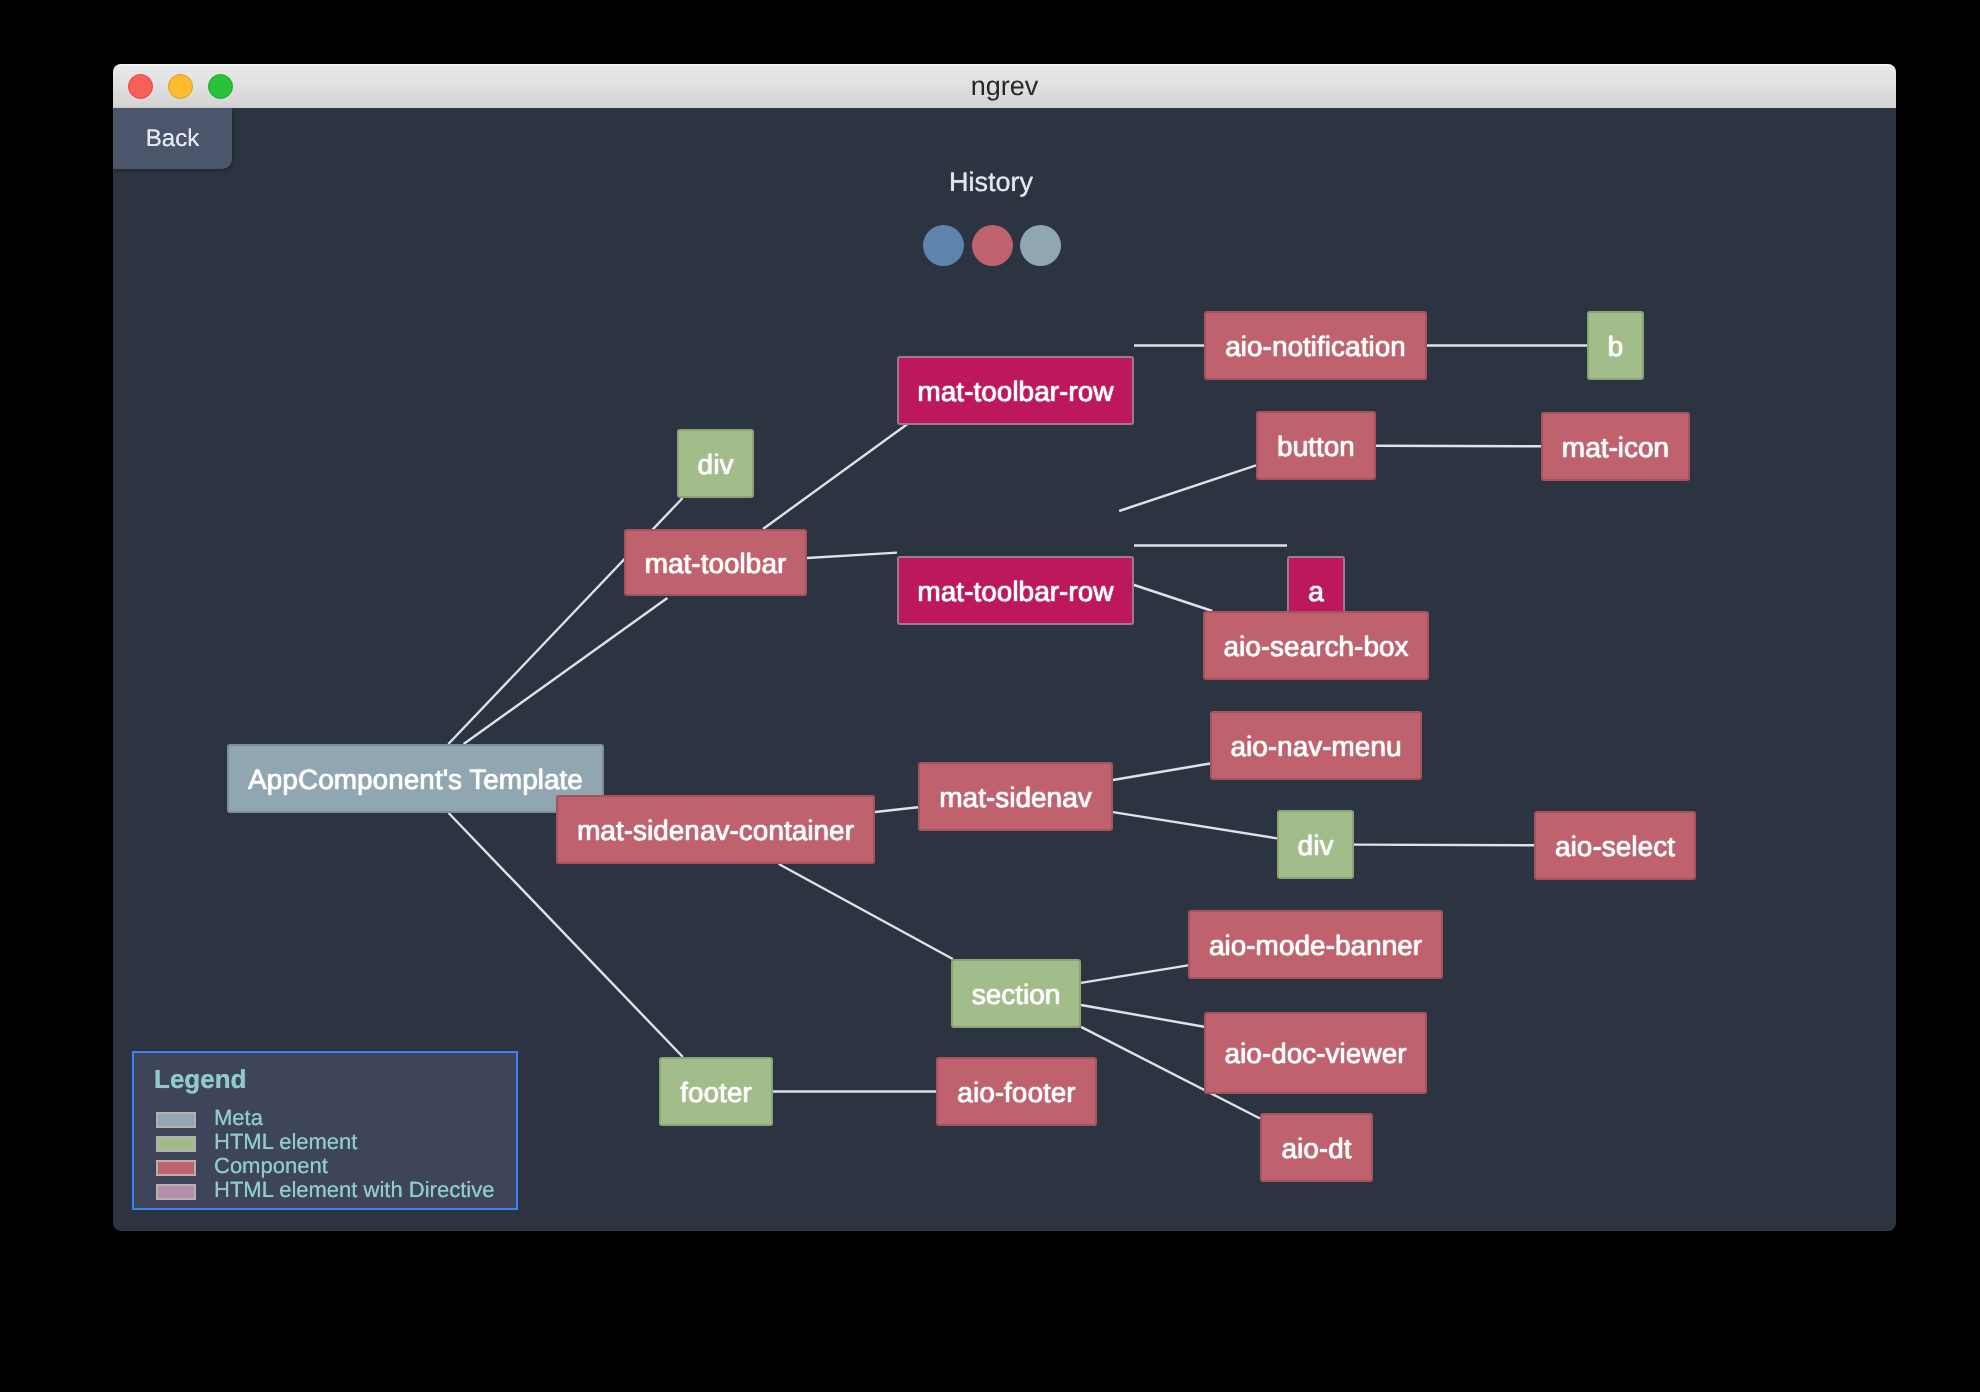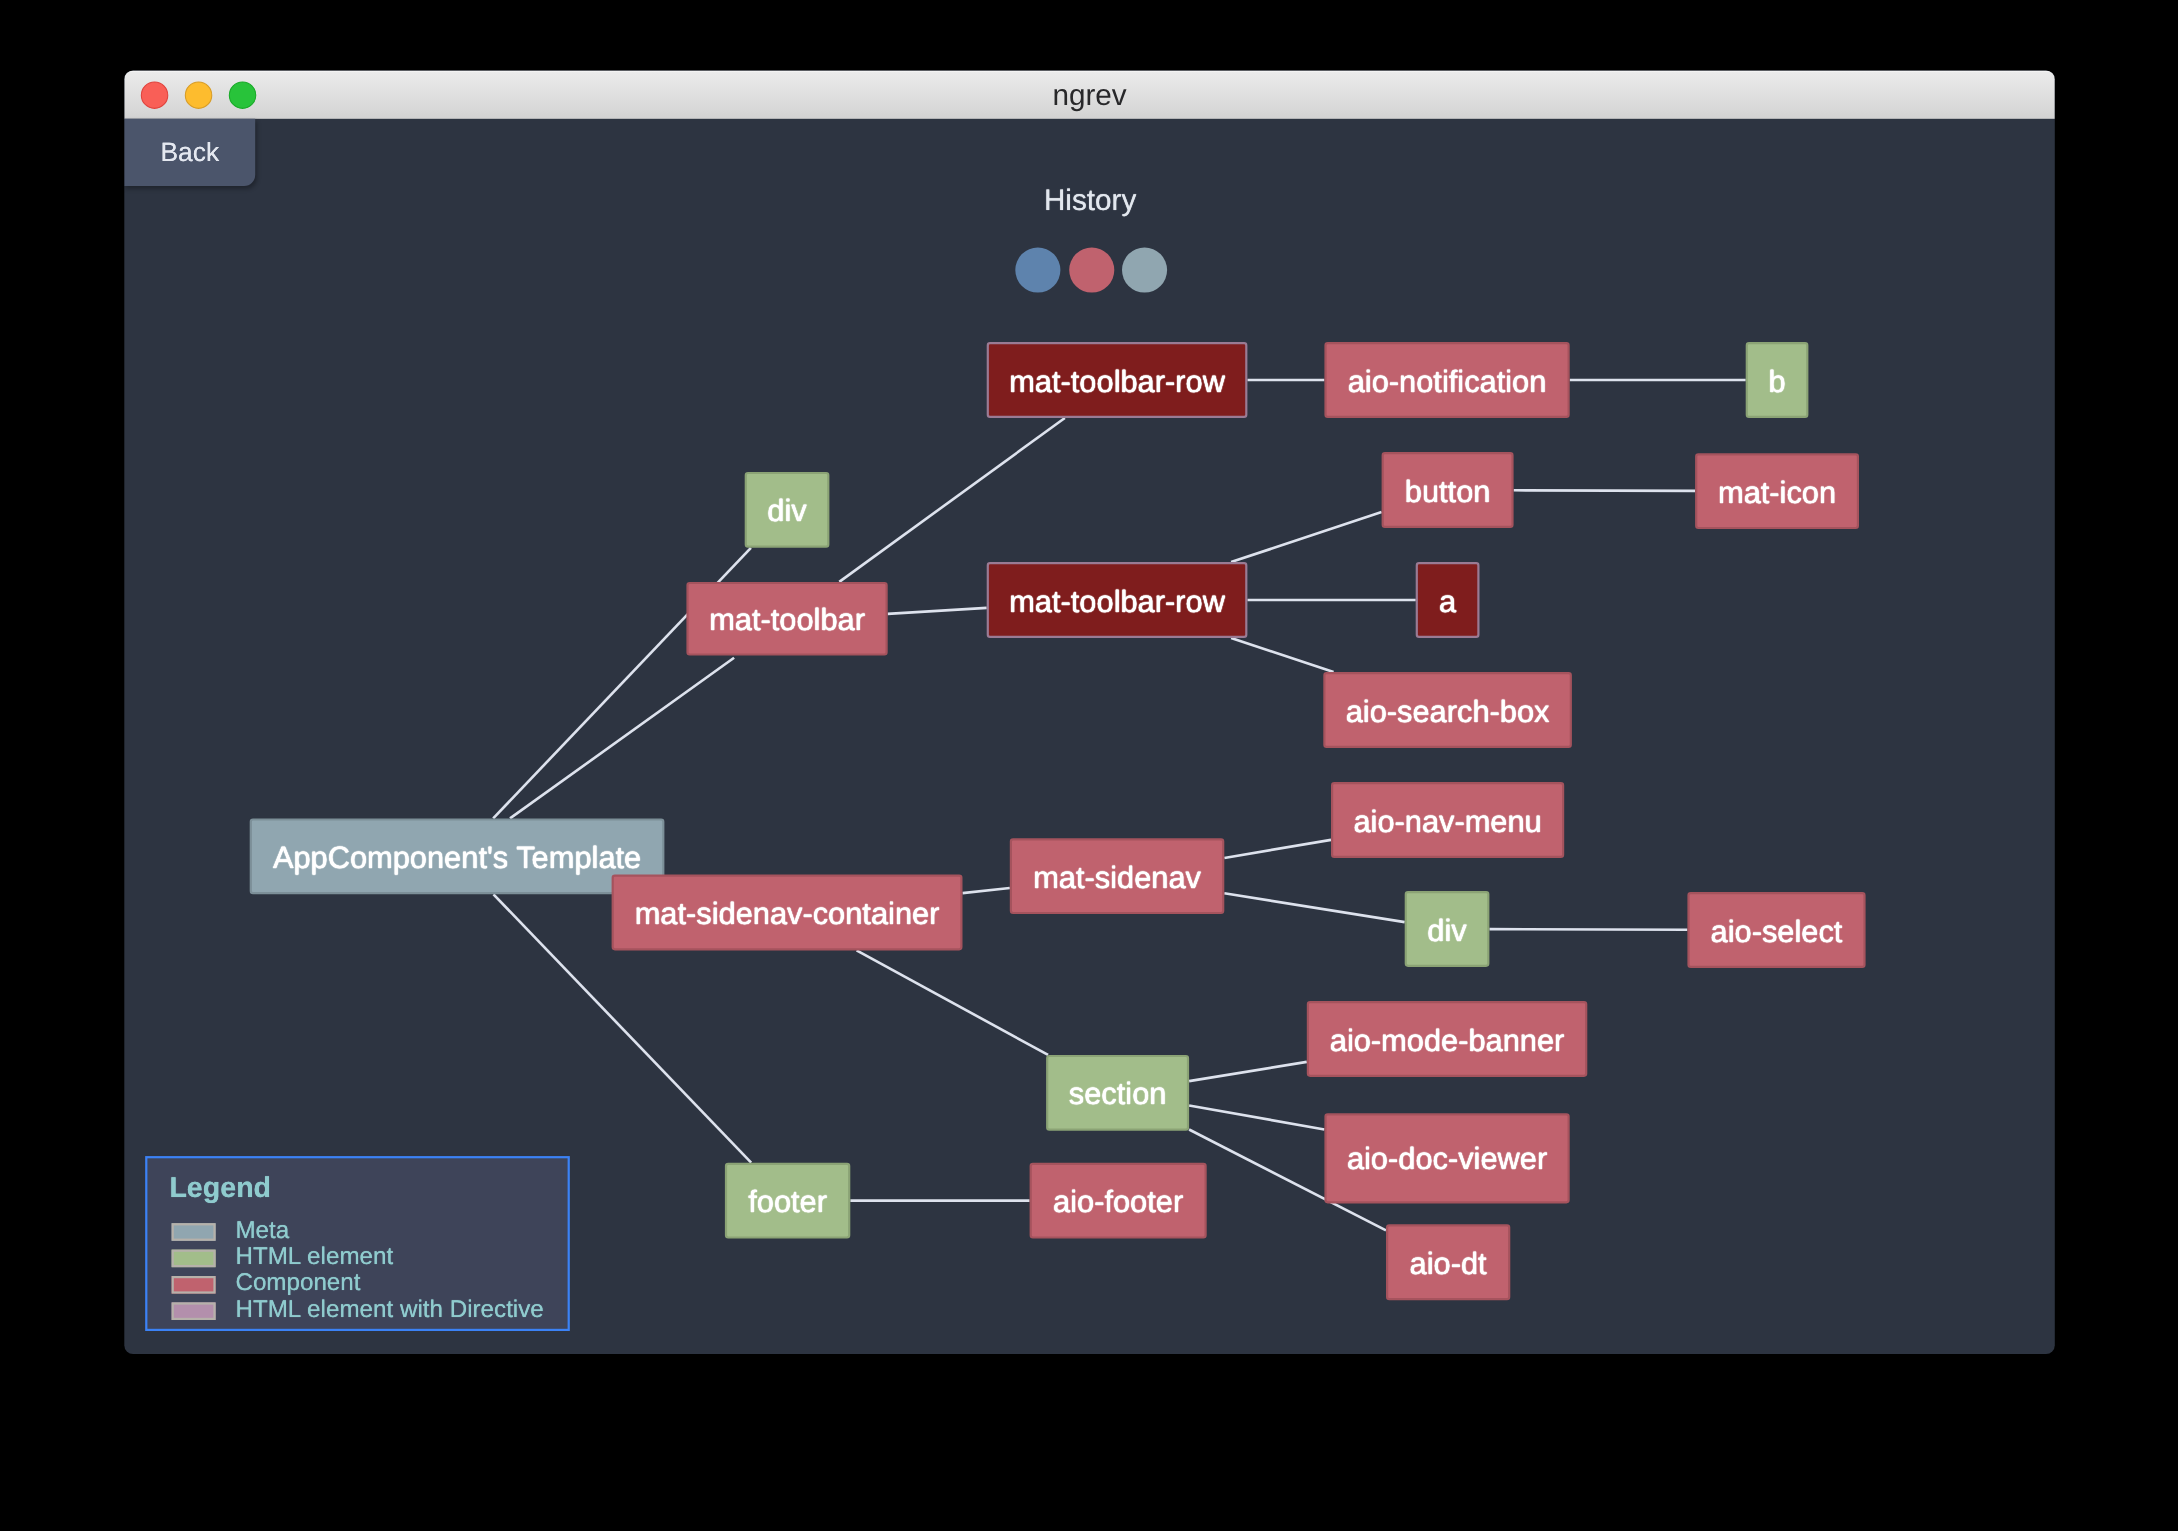--- a/index.html
+++ b/index.html
@@ -1,36 +1,36 @@
 <!DOCTYPE html>
 <html><head>
 <meta charset="utf-8">
 <title>ngrev</title>
 <style>
   html,body{margin:0;padding:0;background:#000;width:1980px;height:1392px;overflow:hidden;}
   body,div,span{font-family:"Liberation Sans",sans-serif;-webkit-font-smoothing:antialiased;text-rendering:geometricPrecision;}
   #desktop{position:absolute;left:0;top:0;width:1980px;height:1392px;background:#000;}
-  #window{position:absolute;left:113px;top:64px;width:1755px;height:1167px;border-radius:8px;overflow:hidden;background:#2d3441;box-shadow:0 18px 50px rgba(0,0,0,.6);}
+  #window{position:absolute;left:113px;top:64px;width:1755px;height:1167px;border-radius:8px;overflow:hidden;background:#2d3441;box-shadow:0 18px 50px rgba(0,0,0,.6);padding-left:28px;}
   #titlebar{position:absolute;left:0;top:0;width:100%;height:44px;background:linear-gradient(180deg,#fdfdfd 0px,#eaeaea 2px,#e4e4e4 14px,#d9d9d9 34px,#d2d2d2 44px);}
   #title{position:absolute;left:0;top:0;width:100%;height:44px;line-height:44px;text-align:center;font-size:27px;color:#28282a;}
   .light{position:absolute;top:10px;width:25px;height:25px;border-radius:50%;box-sizing:border-box;}
   #lt-close{left:15px;background:#f95f57;border:1px solid #e0443e;}
   #lt-min{left:55px;background:#fdbc2e;border:1px solid #d89d28;}
   #lt-max{left:95px;background:#28c33a;border:1px solid #1aab29;}
   #backbtn{position:absolute;left:0;top:44px;width:119px;height:61px;background:#4b556b;border-bottom-right-radius:10px;box-shadow:1px 2px 4px rgba(0,0,0,.30);color:#e4e8f0;font-size:24px;display:flex;align-items:center;justify-content:center;text-shadow:0 0 .6px currentColor;}
   #canvas{position:absolute;left:0;top:44px;width:1755px;height:1123px;}
   #historyLabel{position:absolute;color:#e2e7ee;font-size:27px;line-height:27px;text-align:center;width:200px;text-shadow:0 0 .8px currentColor;}
   .hdot{position:absolute;width:41px;height:41px;border-radius:50%;}
   svg.edges{position:absolute;left:0;top:0;width:1755px;height:1123px;pointer-events:none;}
   .node{position:absolute;box-sizing:border-box;border-radius:3px;display:flex;align-items:center;justify-content:center;color:#fff;font-size:28px;line-height:30px;white-space:nowrap;border:2px solid;text-shadow:0 0 1px #fff,0 0 1px #fff,0 0 1px #fff;}
   .node>span{position:relative;top:1px;}
   .n-meta{background:#90a6b0;border-color:#7c8f98;}
   .n-html{background:#a2bd8a;border-color:#8ba375;}
   .n-component{background:#c0626e;border-color:#a5535d;}
-  .n-directive{background:#7f1d1d;border-color:#9a7b94;}
+  .n-directive{background:#be185d;border-color:#9a7b94;margin-top:45px;}
   #legend{position:absolute;border:2px solid #3b82f6;background:#3e4459;box-sizing:border-box;}
   #legend .lg-title{position:absolute;font-weight:bold;font-size:26px;line-height:26px;color:#8fcbce;text-shadow:0 0 .7px currentColor;}
   .lg-row{position:absolute;display:flex;align-items:center;height:16px;}
   .lg-sw{width:40px;height:16px;border:2px solid #b6b1aa;box-sizing:border-box;flex:0 0 auto;}
   .lg-lb{margin-left:18px;font-size:22px;line-height:22px;color:#8fcbce;white-space:nowrap;text-shadow:0 0 .7px currentColor;position:relative;top:-2px;}
 </style>
 </head>
 <body>
 
 <div id="desktop">

